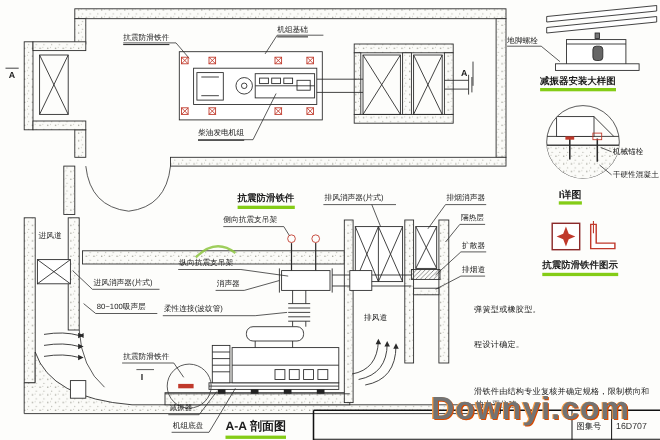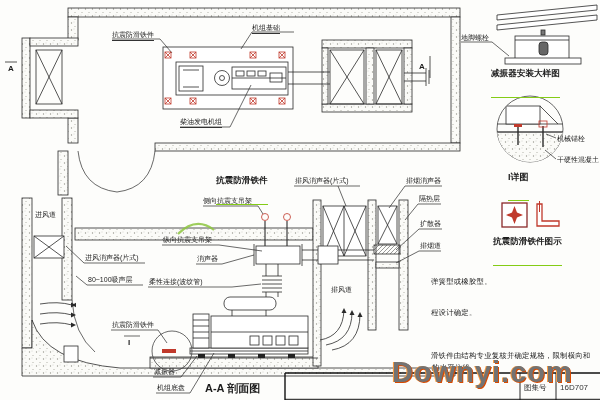--- a/index.html
+++ b/index.html
@@ -1,20 +1,20 @@
 <!DOCTYPE html>
 <html><head>
 <meta charset="utf-8">
 <style>
   html,body{margin:0;padding:0;}
   #stage{position:relative;width:600px;height:400px;background:#fdfdfb;overflow:hidden;
          font-family:"Liberation Sans",sans-serif;}
   .lbl{position:absolute;font-size:7px;line-height:1.15;color:#1c1c1c;white-space:nowrap;}
   .ul{border-bottom:1px solid #333;padding-bottom:1px;}
-  .ttl{font-size:8.6px;font-weight:bold;border-bottom:1px solid #84cc16;padding-bottom:18px;}
+  .ttl{font-size:8.6px;font-weight:bold;border-bottom:3px solid #84cc16;padding-bottom:1px;}
   .mark{font-size:8px;font-weight:bold;}
   .note{position:absolute;font-size:7.4px;color:#222;white-space:nowrap;letter-spacing:0.2px;}
   #maintitle{position:absolute;left:300px;top:380px;font-size:13.5px;font-weight:bold;color:#111;
              letter-spacing:1px;}
   #atlas-label{position:absolute;left:524px;top:383px;font-size:7.5px;color:#222;}
   #atlas-no{position:absolute;left:560px;top:383px;font-size:8px;color:#333;}
   #wm{position:absolute;left:392px;top:356px;font-size:29px;font-weight:bold;color:#737373;
       letter-spacing:1px;text-shadow:1px 1px 0 #d84a00, -1px 0 0 #ff9d3f;}
   svg{position:absolute;left:0;top:0;}
 </style>

